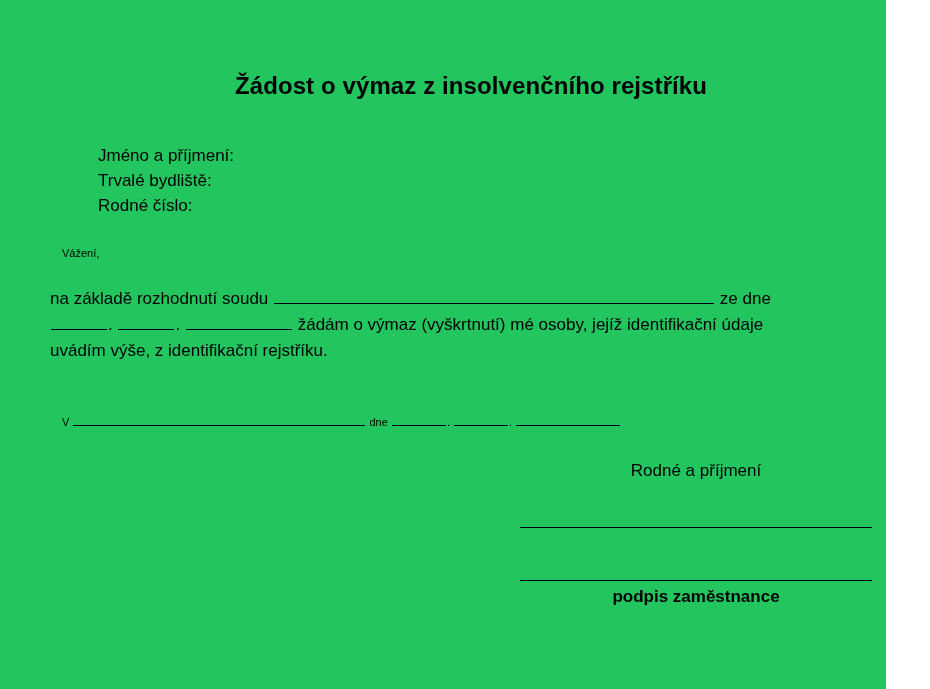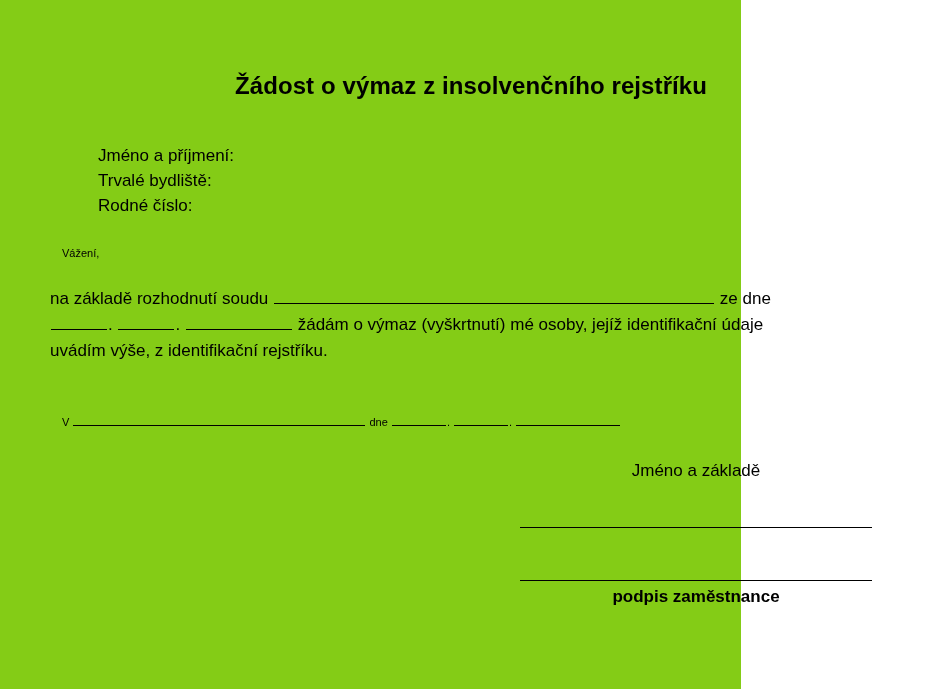--- a/index.html
+++ b/index.html
@@ -10,23 +10,23 @@
   body {
     width: 930px;
     height: 689px;
     background: #ffffff;
     font-family: "Liberation Sans", sans-serif;
     color: #000000;
     overflow: hidden;
   }
   .page {
     position: relative;
-    width: 741px;
+    width: 886px;
     height: 689px;
-    background: #84cc16;
+    background: #22c55e;
   }
 
   
   .doc-title {
     position: absolute;
     left: 62px;
     top: 72px;
     width: 818px;
     text-align: center;
     font-size: 24px;
@@ -164,21 +164,21 @@
   <div class="place-date">
     <span>V</span>
     <span class="blank blank-place"></span>
     <span>dne</span>
     <span class="blank blank-d2"></span><span>.</span>
     <span class="blank blank-m2"></span><span>.</span>
     <span class="blank blank-y2"></span>
   </div>
 
   <div class="sig-block">
-    <div class="sig-caption-top">Jméno a základě</div>
+    <div class="sig-caption-top">Rodné a příjmení</div>
 
     <div class="sig-rule sig-rule-one"></div>
 
     <div class="sig-rule sig-rule-two"></div>
 
     <div class="sig-caption-bottom">podpis zaměstnance</div>
   </div>
 
 </div>
 

